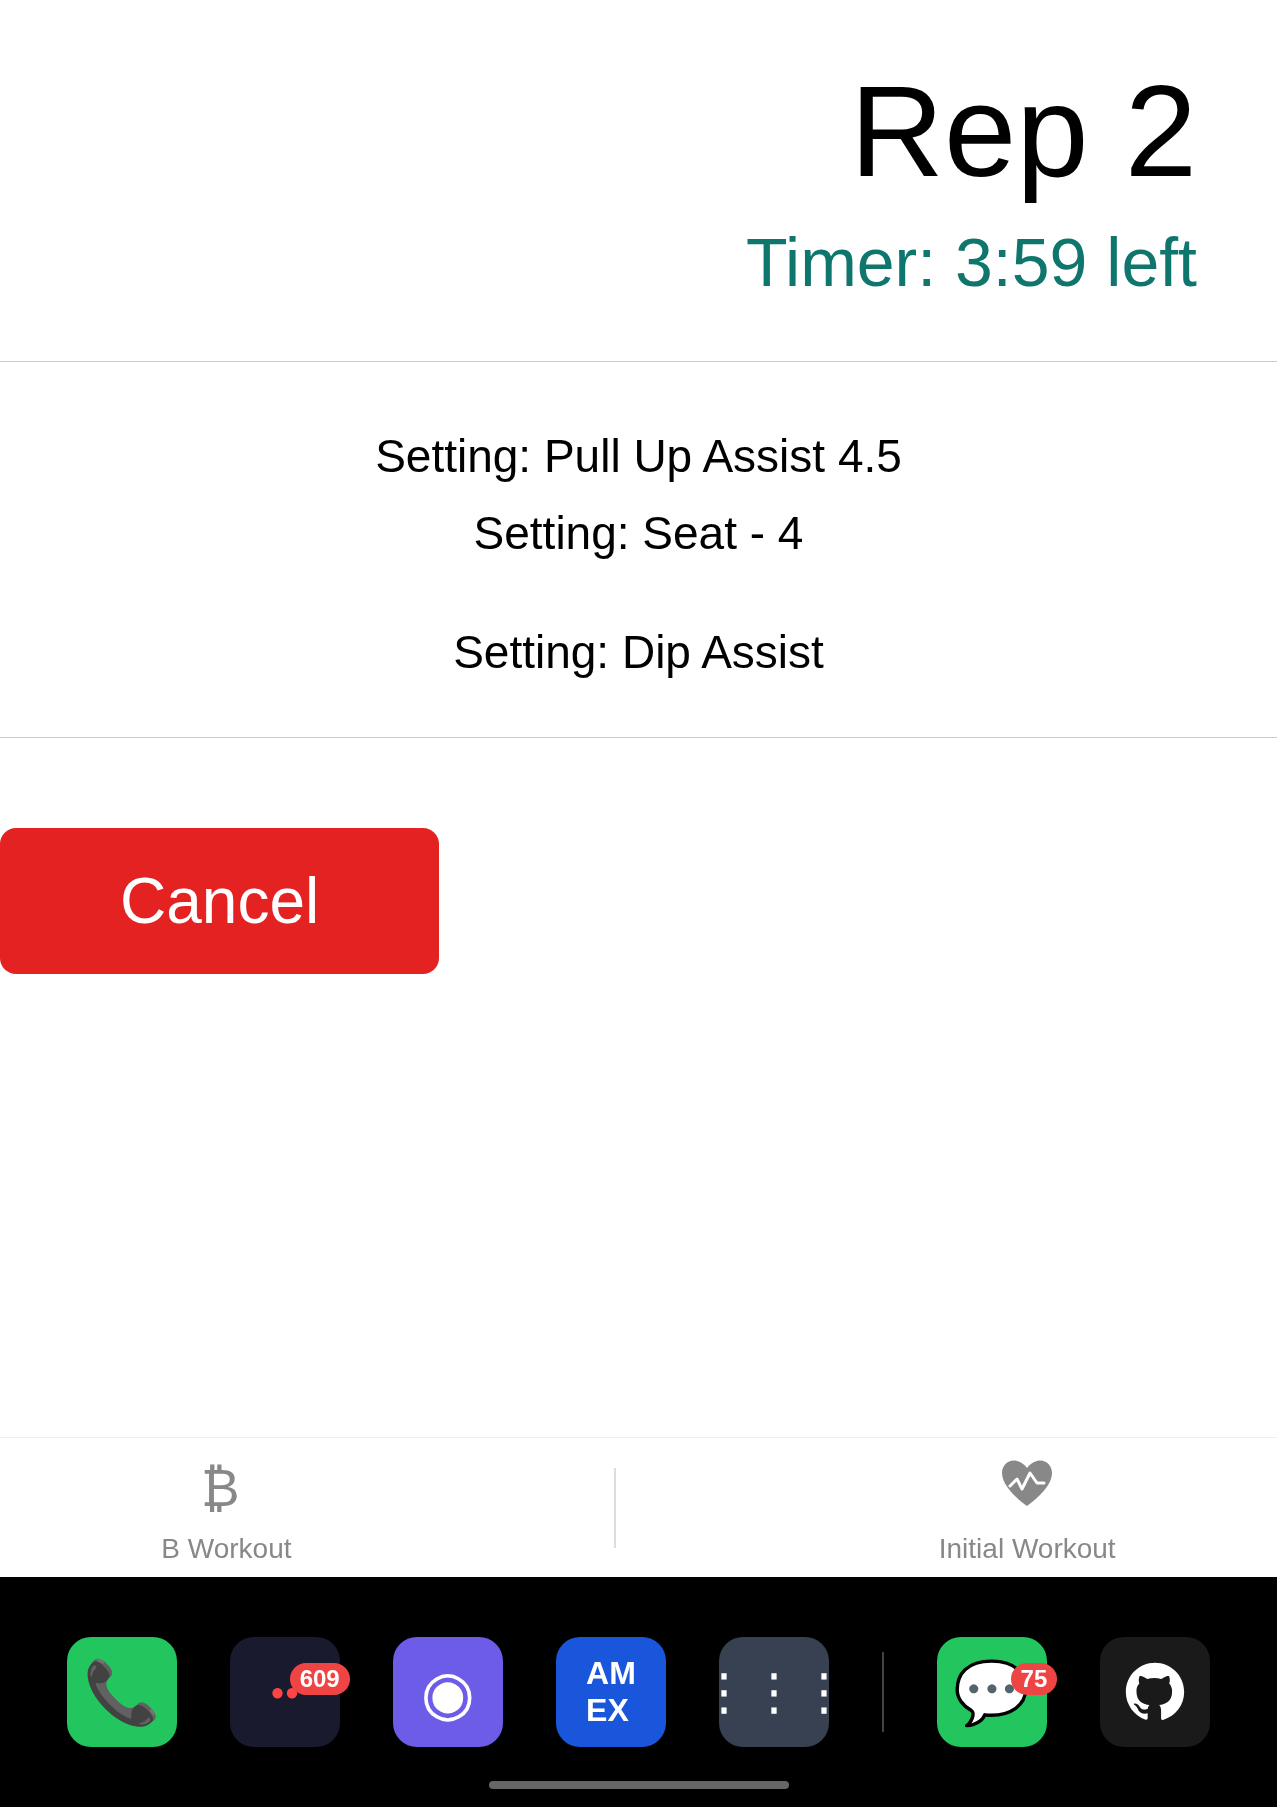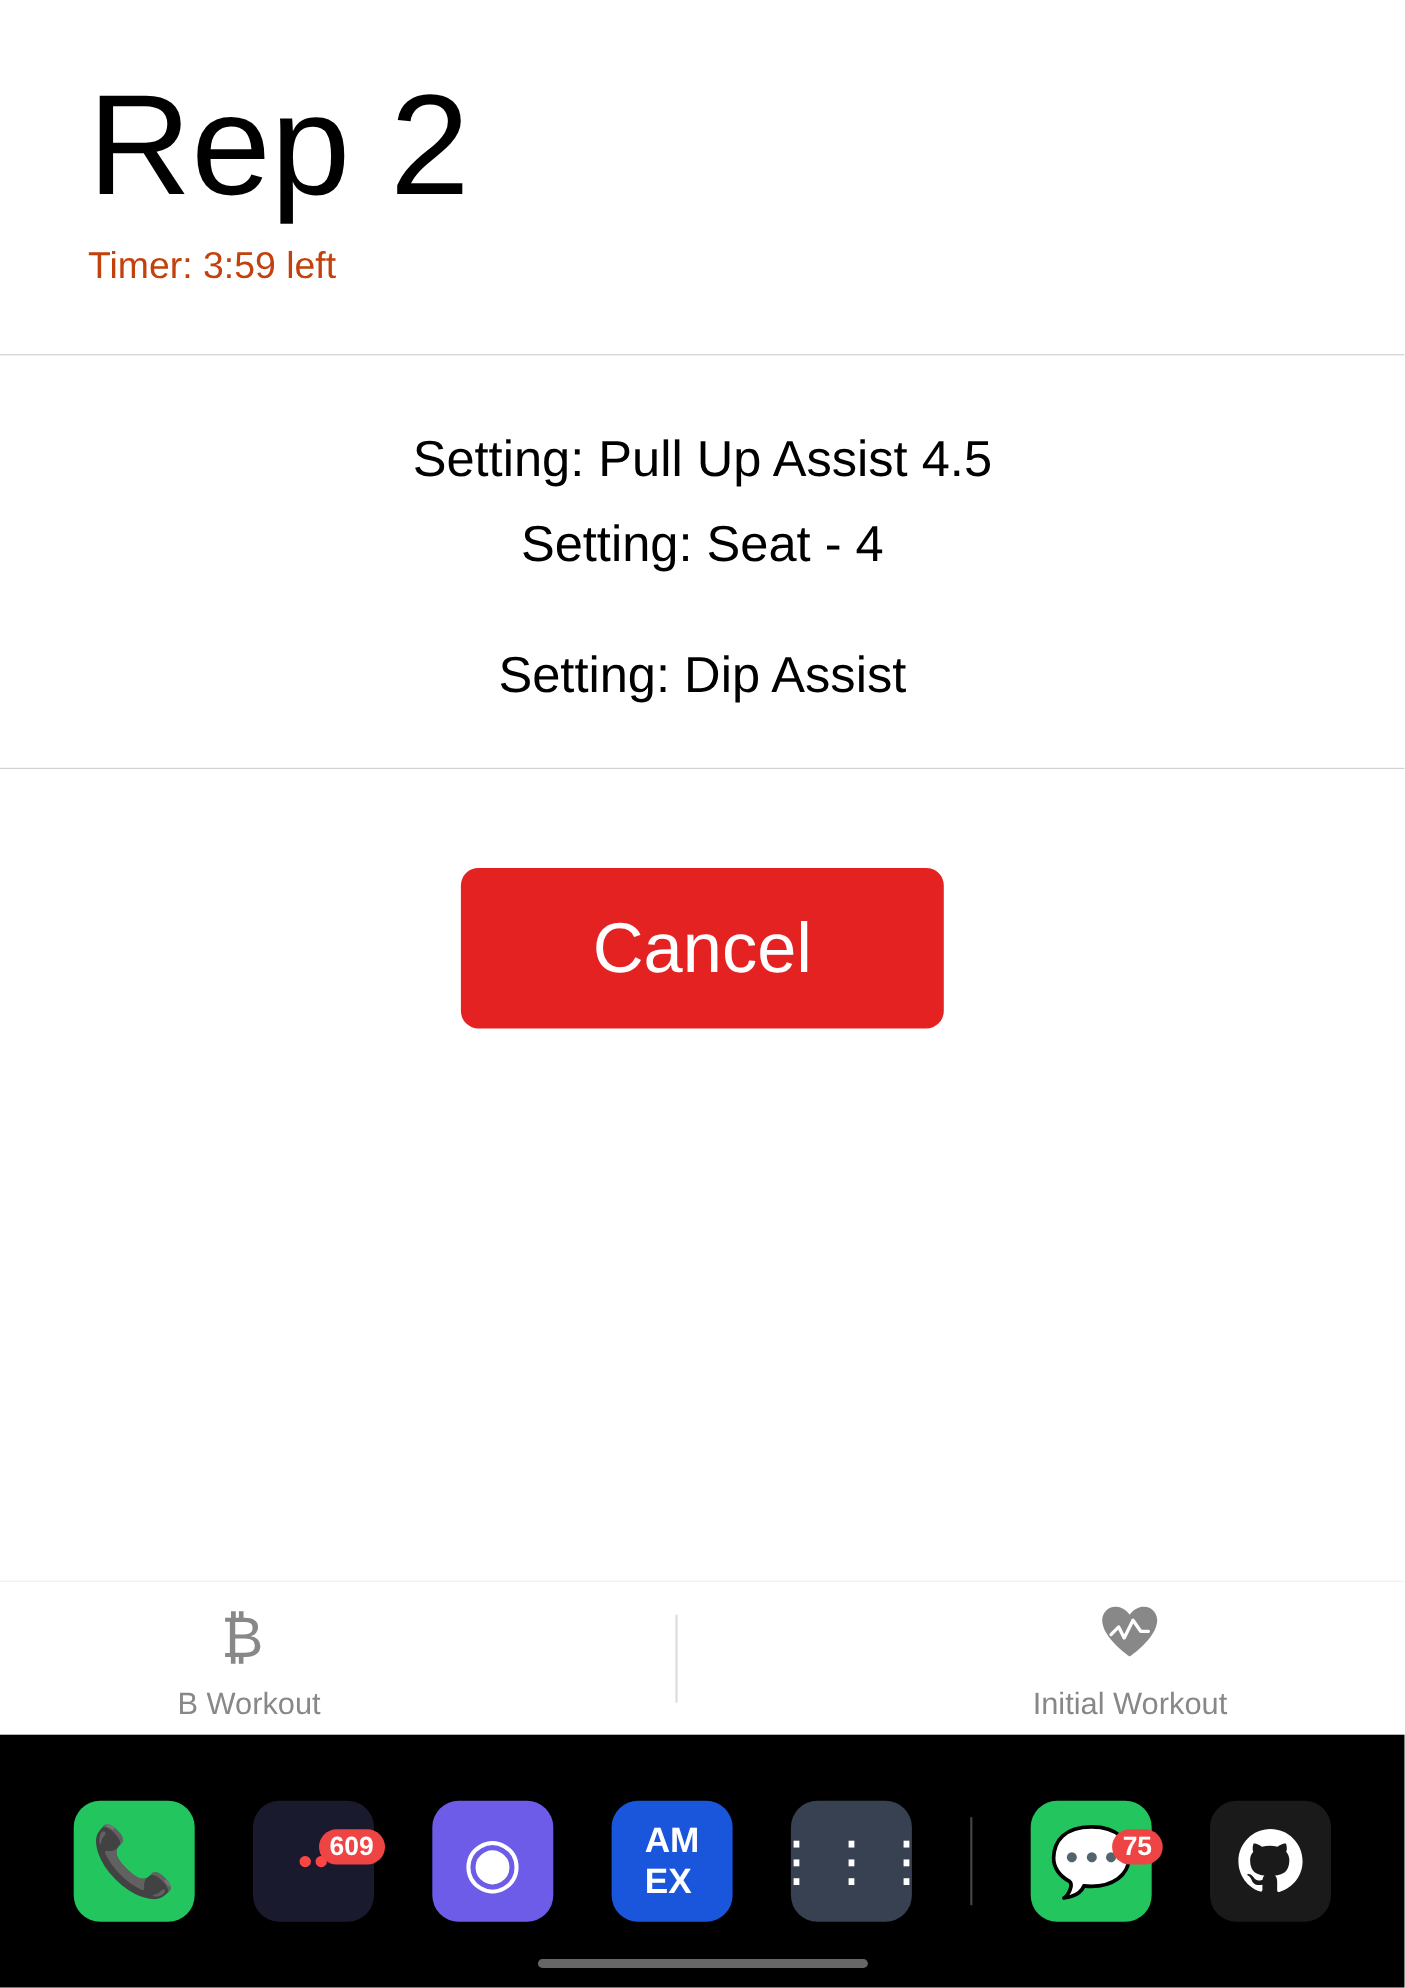--- a/index.html
+++ b/index.html
@@ -15,21 +15,21 @@
       font-family: -apple-system, BlinkMacSystemFont, 'Helvetica Neue', Arial, sans-serif;
       overflow: hidden;
       position: relative;
     }
 
     .main-content {
       width: 100%;
       padding: 60px 80px 0 80px;
       display: flex;
       flex-direction: column;
-      align-items: flex-start;
+      align-items: flex-end;
     }
 
     .rep-title {
       font-size: 130px;
       font-weight: 300;
       color: #000000;
       text-align: center;
       line-height: 1.1;
       margin-bottom: 20px;
     }
@@ -37,23 +37,23 @@
     .direction-title {
       font-size: 160px;
       font-weight: 400;
       color: #000000;
       text-align: center;
       line-height: 1.0;
       margin-bottom: 40px;
     }
 
     .timer-text {
-      font-size: 34px;
+      font-size: 68px;
       font-weight: 400;
-      color: #c2410c;
+      color: #0f766e;
       text-align: center;
       margin-bottom: 60px;
     }
 
     .divider {
       width: 100%;
       height: 1px;
       background: #cccccc;
       margin: 0 0 60px 0;
     }
@@ -252,21 +252,21 @@
     <div class="exercise-setting">Setting: Seat - 4</div>
   </div>
 
   <div class="exercise-settings-group">
     <div class="exercise-setting">Setting: Dip Assist</div>
   </div>
 </div>
 
 <div class="divider"></div>
 
-<div style="display:flex; justify-content:center; margin-top:40px;">
+<div style="display:flex; margin-top:40px;">
   <button class="cancel-button">Cancel</button>
 </div>
 
 <div class="bottom-nav">
   <div class="nav-item">
     <div class="nav-icon bitcoin-icon">
       <svg viewBox="0 0 60 60" fill="none" xmlns="http://www.w3.org/2000/svg">
         <text x="5" y="50" font-size="52" fill="#888888" font-family="Arial">₿</text>
       </svg>
     </div>

